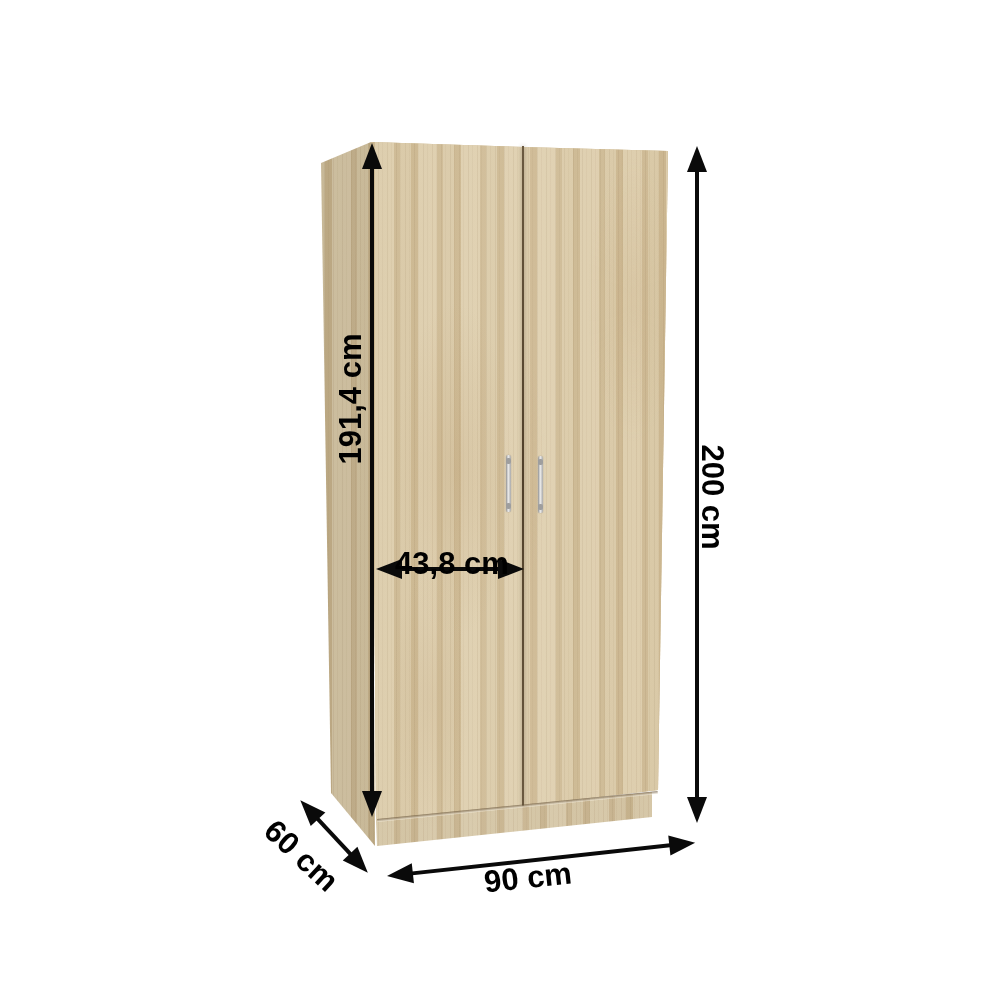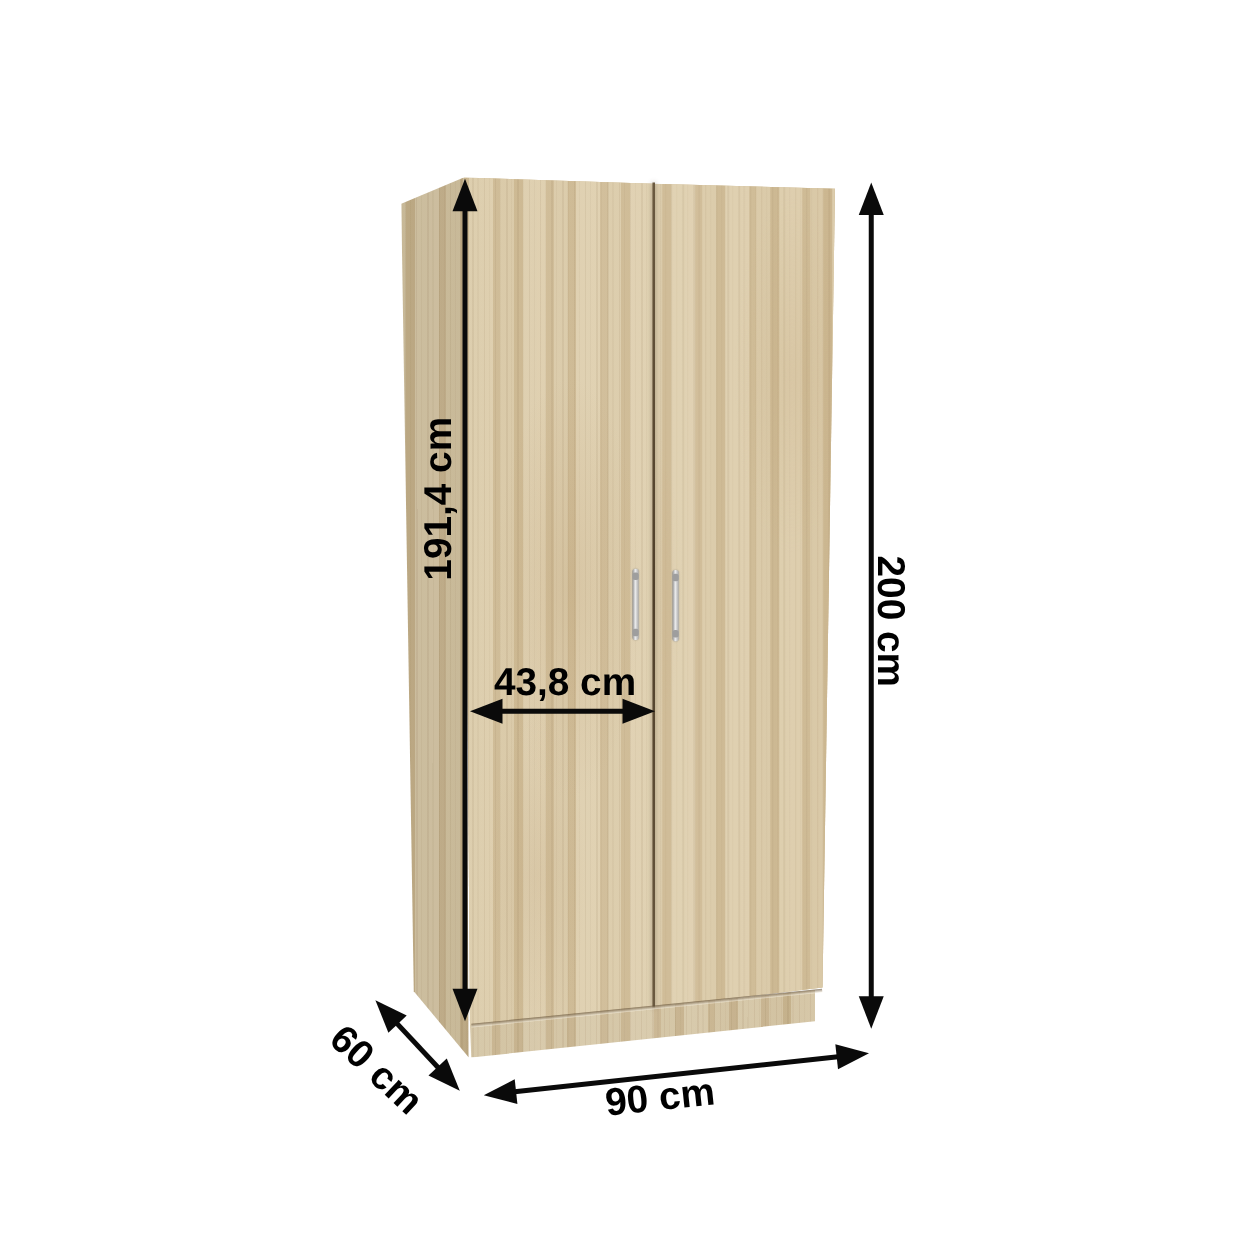--- a/index.html
+++ b/index.html
@@ -108,21 +108,21 @@
   </div>
 
   <div class="arrow" style="left:388px;top:876px;width:308px;transform:rotate(-6.2deg);">
     <div class="shaft"></div>
     <div class="head-a"></div>
     <div class="head-b"></div>
   </div>
 
   <div class="dim-label rot-ccw" style="left:351px;top:399px;">191,4 cm</div>
 
-  <div class="dim-label" style="left:452px;top:546px;">43,8 cm</div>
+  <div class="dim-label" style="left:452px;top:564px;">43,8 cm</div>
 
   <div class="dim-label rot-cw" style="left:712px;top:497px;">200 cm</div>
 
   <div class="dim-label rot-depth" style="left:301px;top:856px;">60 cm</div>
 
   <div class="dim-label rot-width" style="left:528px;top:878px;">90 cm</div>
 
 </div>
 
 </body></html>

